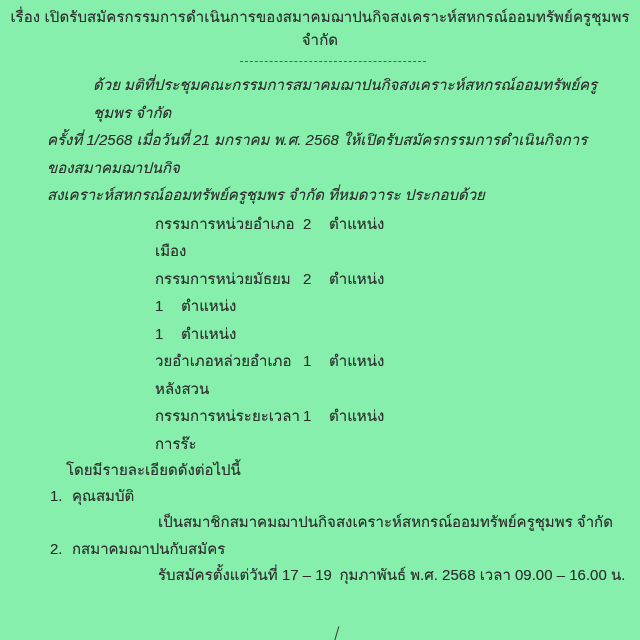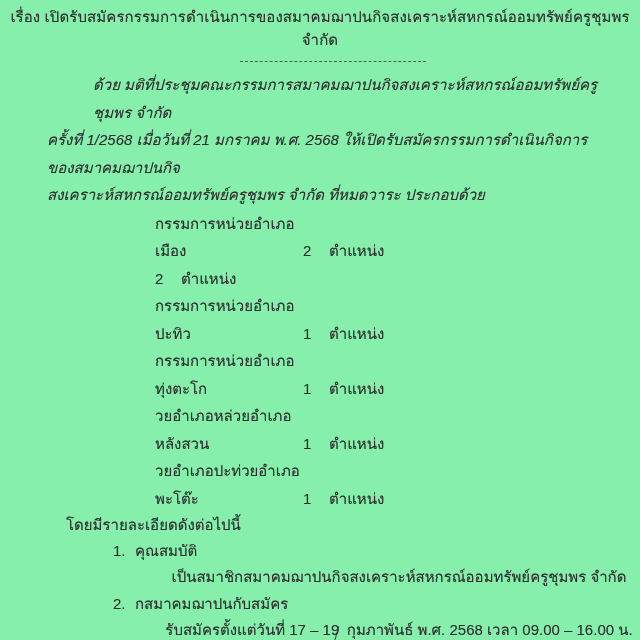--- a/index.html
+++ b/index.html
@@ -23,30 +23,30 @@
   }
   .sep{
     width:186px;height:0;
     border-top:1.6px dashed #5a5a5a;
     margin:10px auto 0;
     transform:translateX(13px);
   }
   .intro{margin:9px 36px 0 47px;line-height:27.5px;font-style:italic;}
   .intro .first{padding-left:46px;}
   .positions{margin-top:1px;line-height:27.5px;}
-  .pos-row{display:flex;margin-left:155px;align-items:flex-end;}
+  .pos-row{display:flex;margin-left:155px;}
   .pos-label{width:148px;}
   .pos-count{width:26px;}
   .pos-unit{}
   .body-lines{line-height:26.2px;margin-top:0;}
   .bl{white-space:pre-wrap;}
   .ind-0{margin-left:66px;}          
-  .ind-n{margin-left:113px;}         
+  .ind-n{margin-left:50px;}         
   .ind-n .no{display:inline-block;width:22px;}
-  .ind-s{margin-left:158px;text-align:center;}
+  .ind-s{margin-left:158px;}
   .sig{
     position:absolute;
     left:336px;top:626px;
     width:0;height:17px;
     border-left:1.6px solid #3a3a3a;
     transform:rotate(16deg);
   }
 </style>
 </head>
 <body>
@@ -63,40 +63,39 @@
     <div>สงเคราะห์สหกรณ์ออมทรัพย์ครูชุมพร จำกัด ที่หมดวาระ ประกอบด้วย</div>
   </div>
 
   <div class="positions">
     <div class="pos-row">
       <span class="pos-label">กรรมการหน่วยอำเภอเมือง</span>
       <span class="pos-count">2</span>
       <span class="pos-unit">ตำแหน่ง</span>
     </div>
     <div class="pos-row">
+      <span class="pos-label">กรรมการหน่วยมัธยม</span>
       <span class="pos-count">2</span>
       <span class="pos-unit">ตำแหน่ง</span>
     </div>
     <div class="pos-row">
-      <span class="pos-label">กรรมการหน่วยอำเภอปะทิว</span>
       <span class="pos-count">1</span>
       <span class="pos-unit">ตำแหน่ง</span>
     </div>
     <div class="pos-row">
-      <span class="pos-label">กรรมการหน่วยอำเภอทุ่งตะโก</span>
       <span class="pos-count">1</span>
       <span class="pos-unit">ตำแหน่ง</span>
     </div>
     <div class="pos-row">
       <span class="pos-label">วยอำเภอหล่วยอำเภอหลังสวน</span>
       <span class="pos-count">1</span>
       <span class="pos-unit">ตำแหน่ง</span>
     </div>
     <div class="pos-row">
-      <span class="pos-label">วยอำเภอปะท่วยอำเภอพะโต๊ะ</span>
+      <span class="pos-label">กรรมการหน่ระยะเวลาการร๊ะ</span>
       <span class="pos-count">1</span>
       <span class="pos-unit">ตำแหน่ง</span>
     </div>
   </div>
 
   <div class="body-lines">
     <div class="bl ind-0">โดยมีรายละเอียดดังต่อไปนี้</div>
 
     <div class="bl ind-n"><span class="no">1.</span><span>คุณสมบัติ</span></div>
     <div class="bl ind-s"><span>เป็นสมาชิกสมาคมฌาปนกิจสงเคราะห์สหกรณ์ออมทรัพย์ครูชุมพร จำกัด</span></div>

